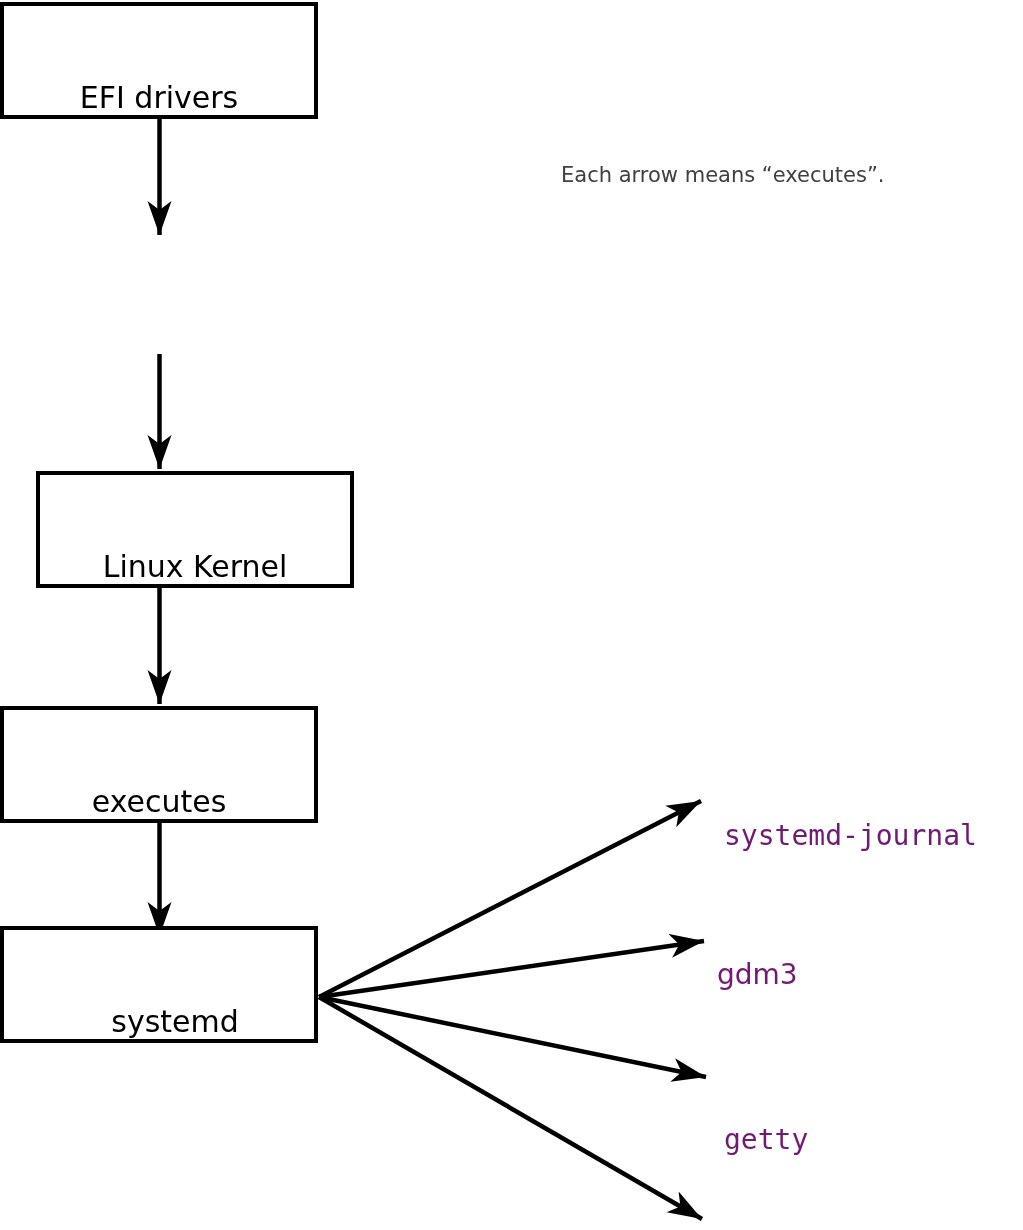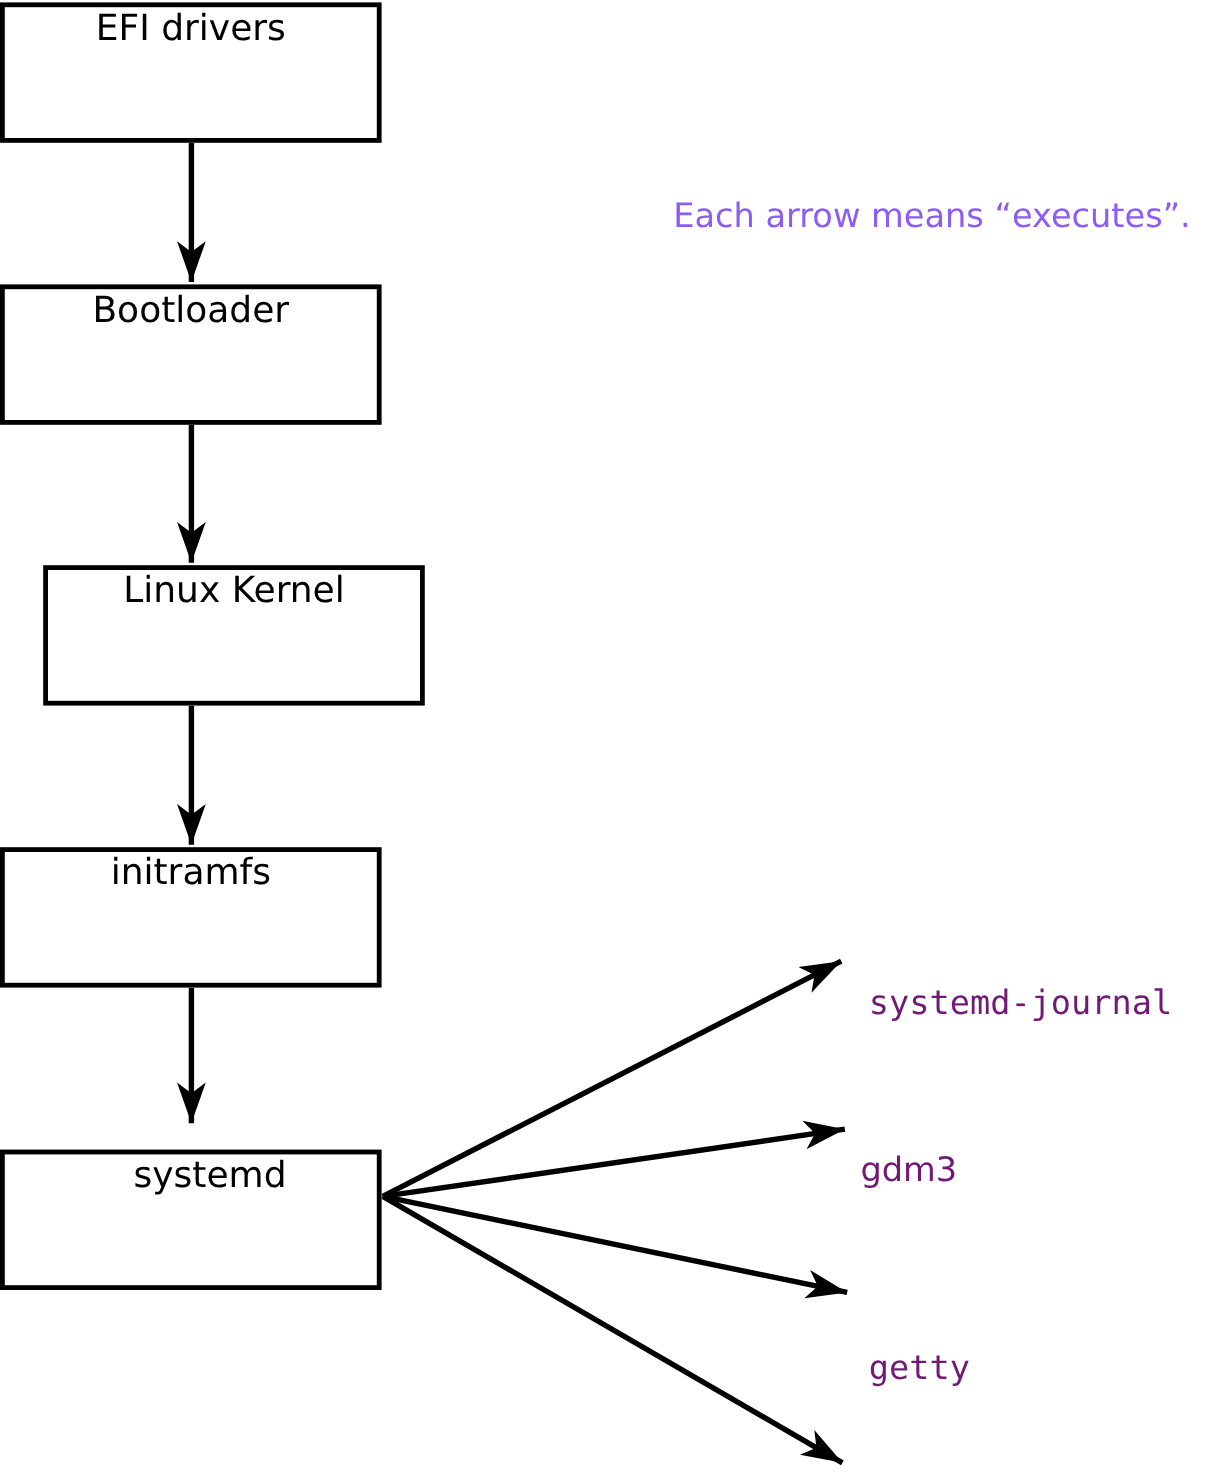--- a/index.html
+++ b/index.html
@@ -24,39 +24,39 @@
   }
   .node {
     position: absolute;
     left: 0;
     width: 318px;
     height: 117px;
     box-sizing: border-box;
     border: 4px solid #000000;
     background: #ffffff;
     display: flex;
-    align-items: flex-start;
+    align-items: flex-end;
     justify-content: center;
   }
   .node span {
     font-size: 30px;
     color: #000000;
     white-space: nowrap;
   }
   .node-efi        { top: 2px; }
   .node-bootloader { top: 237px; }
   .node-kernel     { top: 471px; margin-left: 36px; }
   .node-initramfs  { top: 706px; }
-  .node-systemd    { top: 958px; padding-left: 32px; }
+  .node-systemd    { top: 926px; padding-left: 32px; }
   .caption {
     position: absolute;
     left: 561px;
     top: 163px;
-    font-size: 28px;
-    color: #8b5cf6;
+    font-size: 21px;
+    color: #404040;
     white-space: nowrap;
   }
   .target-label {
     position: absolute;
     color: #701a75;
     font-size: 28px;
     line-height: 1;
     white-space: nowrap;
     margin-top: 48px;
   }
@@ -87,30 +87,27 @@
       <line x1="319" y1="997" x2="704" y2="941" marker-end="url(#ah)"></line>
       <line x1="319" y1="997" x2="706" y2="1077" marker-end="url(#ah)"></line>
       <line x1="319" y1="997" x2="702" y2="1219" marker-end="url(#ah)"></line>
     </g>
   </svg>
 
   <div class="node node-efi">
     <span>EFI drivers</span>
   </div>
 
-  <div class="node node-bootloader">
-    <span>Bootloader</span>
-  </div>
 
   <div class="node node-kernel">
     <span>Linux Kernel</span>
   </div>
 
   <div class="node node-initramfs">
-    <span>initramfs</span>
+    <span>executes</span>
   </div>
 
   <div class="node node-systemd">
     <span>systemd</span>
   </div>
 
   <div class="caption">Each arrow means “executes”.</div>
 
   <div class="target-label mono t-journal">systemd-journal</div>
 

